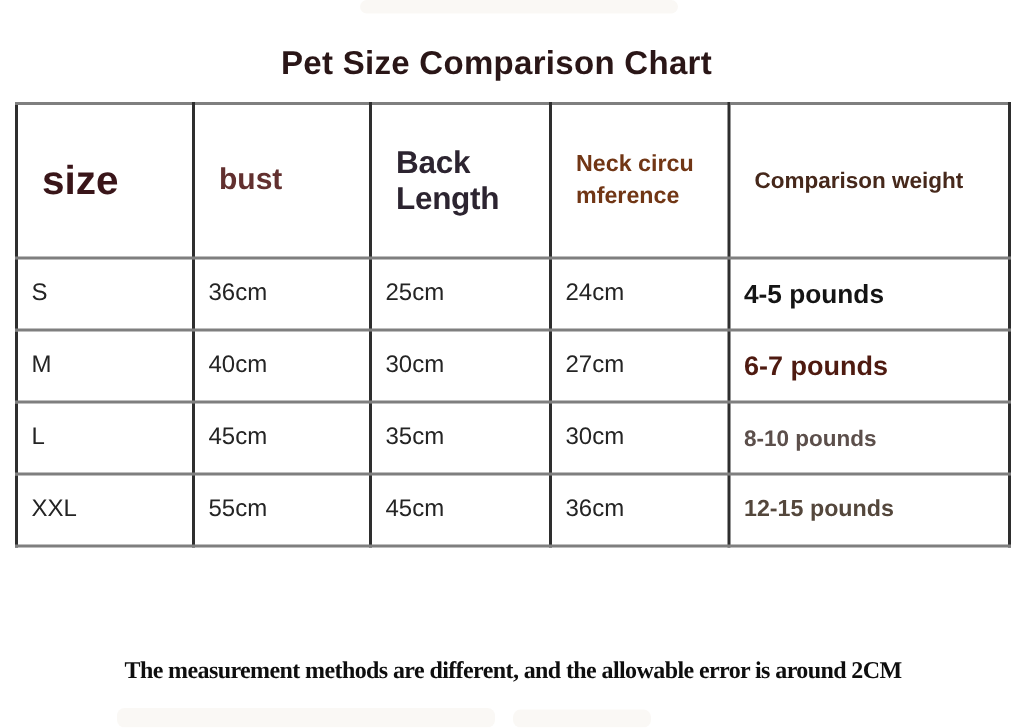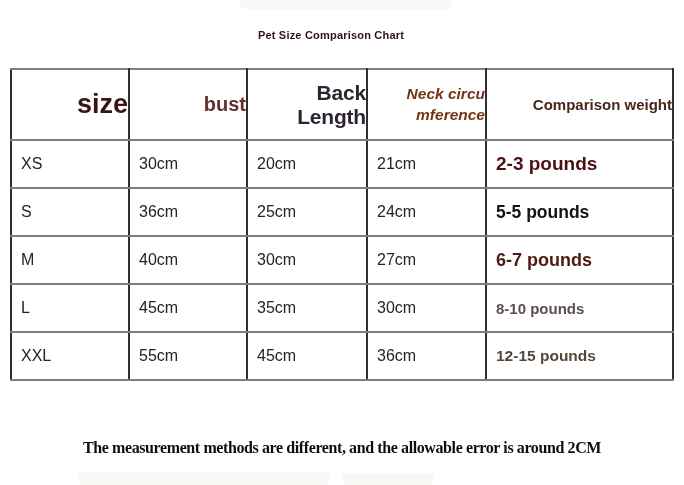--- a/index.html
+++ b/index.html
@@ -12,47 +12,47 @@
   }
   
   .blob{position:absolute;background:#f5f2ec;opacity:.55;border-radius:5px;}
   .blob.b-top{left:240px;top:0;width:212px;height:9px;}
   .blob.b-bot1{left:78px;top:472px;width:252px;height:13px;}
   .blob.b-bot2{left:342px;top:473px;width:92px;height:12px;}
 
   .title{
     position:absolute;top:29px;left:0;width:662px;
     text-align:center;
-    font-size:11px;font-weight:700;color:#2a1617;
+    font-size:22px;font-weight:700;color:#2a1617;
     letter-spacing:.2px;
   }
 
   table.size-chart{
     position:absolute;left:10px;top:68px;
     width:662px;
     border-collapse:collapse;
     table-layout:fixed;
   }
   table.size-chart th, table.size-chart td{
     border:2px solid #7f7f7f;          
     border-left-color:#2e2e2e;         
     border-right-color:#2e2e2e;
     background:#ffffff;
     vertical-align:middle;
     overflow:hidden;
   }
-  table.size-chart th{height:69px;padding:0;text-align:right;margin-top:24px;}
+  table.size-chart th{height:69px;padding:16px;text-align:left;margin-top:24px;}
   table.size-chart td{height:46px;padding:0 0 0 9px;text-align:left;
     font-size:16px;color:#242424;}
 
   
   th.h-size  {font-size:27px;font-weight:700;color:#391519;}
   th.h-bust  {font-size:20px;font-weight:700;color:#62302f;}
   th.h-back  {font-size:21px;font-weight:700;color:#2c2430;letter-spacing:-.2px;}
-  th.h-neck  {font-size:15.5px;font-weight:700;color:#713615;line-height:1.35;font-style:italic;}
+  th.h-neck  {font-size:15.5px;font-weight:700;color:#713615;line-height:1.35;}
   th.h-neck .wrapbox{display:inline-block;max-width:100px;}
   th.h-ref   {font-size:15px;font-weight:700;color:#46281b;}
 
   
   td.c-weight{text-align:center;padding:0;font-weight:700;}
   tr.r0 td.c-weight{font-size:19px;  color:#4b1016;}
   tr.r1 td.c-weight{font-size:17.5px;color:#141414;}
   tr.r2 td.c-weight{font-size:18px;  color:#4e1a10;}
   tr.r3 td.c-weight{font-size:15px;  color:#5c4f4b;}
   tr.r4 td.c-weight{font-size:15px;  color:#474353;}
@@ -90,33 +90,26 @@
         <th class="h-size">size</th>
         <th class="h-bust">bust</th>
         <th class="h-back">Back Length</th>
         <th class="h-neck">
           <span class="wrapbox">Neck circu mference</span>
         </th>
         <th class="h-ref">Comparison weight</th>
       </tr>
     </thead>
     <tbody>
-      <tr class="r0">
-        <td>XS</td>
-        <td>30cm</td>
-        <td>20cm</td>
-        <td>21cm</td>
-        <td class="c-weight">2-3 pounds</td>
-      </tr>
       <tr class="r1">
         <td>S</td>
         <td>36cm</td>
         <td>25cm</td>
         <td>24cm</td>
-        <td class="c-weight">5-5 pounds</td>
+        <td class="c-weight">4-5 pounds</td>
       </tr>
       <tr class="r2">
         <td>M</td>
         <td>40cm</td>
         <td>30cm</td>
         <td>27cm</td>
         <td class="c-weight">6-7 pounds</td>
       </tr>
       <tr class="r3">
         <td>L</td>

